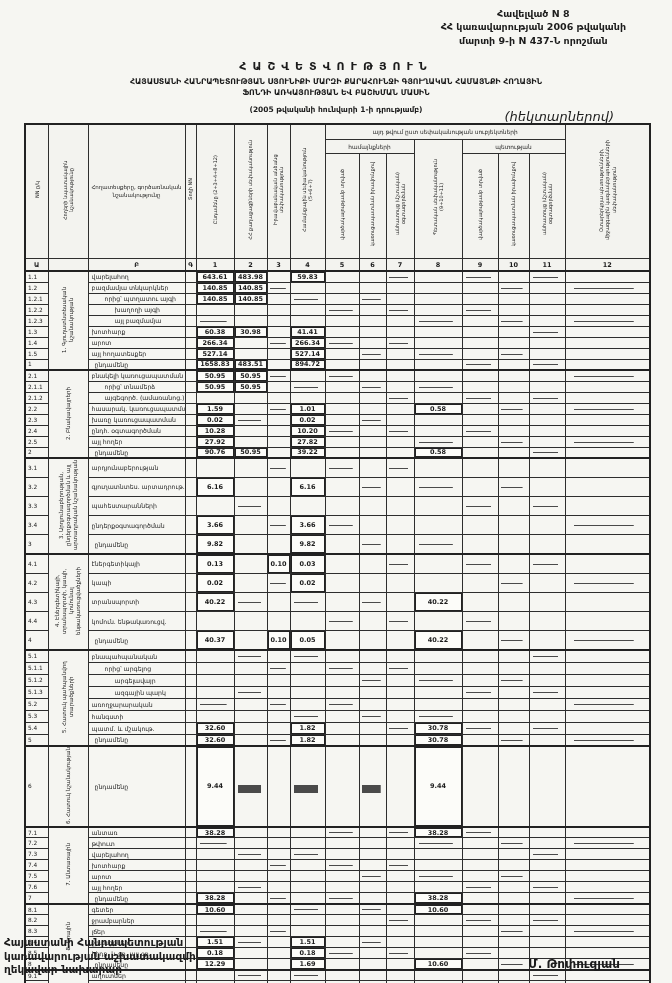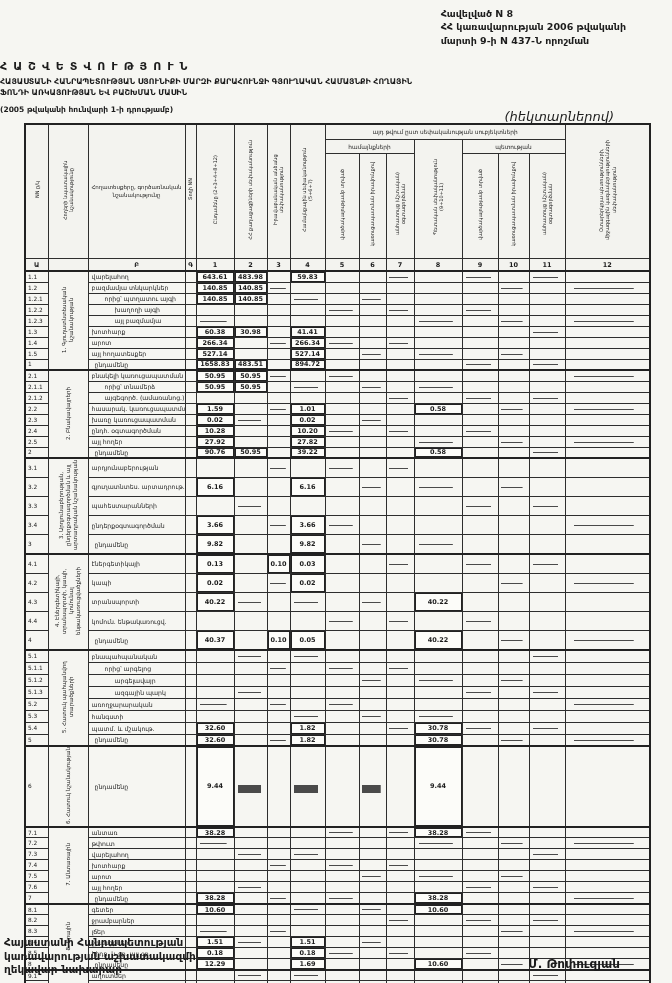--- a/index.html
+++ b/index.html
@@ -1,22 +1,22 @@
 <!DOCTYPE html>
 <html><head>
 <meta charset="utf-8">
 <style>
   html,body{margin:0;padding:0;background:#dcdcd8;}
   .page{position:relative;width:672px;height:983px;margin:0 auto;background:#f6f6f2;
         font-family:"DejaVu Sans",sans-serif;color:#1c1c1c;overflow:hidden;}
   
-  .appendix{position:absolute;top:7px;right:46px;text-align:left;
+  .appendix{position:absolute;top:7px;right:46px;text-align:center;
             font-size:9.5px;font-weight:bold;line-height:1.4;}
   
-  .titleblock{position:absolute;top:60px;left:0;width:100%;text-align:left;}
+  .titleblock{position:absolute;top:60px;left:0;width:100%;text-align:center;}
   .t-main{font-size:11px;font-weight:bold;letter-spacing:6px;}
   .t-sub{font-size:7.8px;font-weight:bold;line-height:1.35;margin-top:4px;}
   .t-note{font-size:7.5px;font-weight:bold;margin-top:7px;}
   .unit-note{position:absolute;top:109px;right:58px;font-size:13px;font-style:italic;}
   
   table{position:absolute;top:123px;left:24px;width:625px;border-collapse:collapse;
         table-layout:fixed;border:2px solid #222;}
   th,td{border:1px solid #2e2e2e;padding:0 1px;overflow:hidden;vertical-align:middle;}
   thead th{font-weight:normal;text-align:center;background:#f3f3ef;}
   .band{font-size:5.8px;height:14px;}

